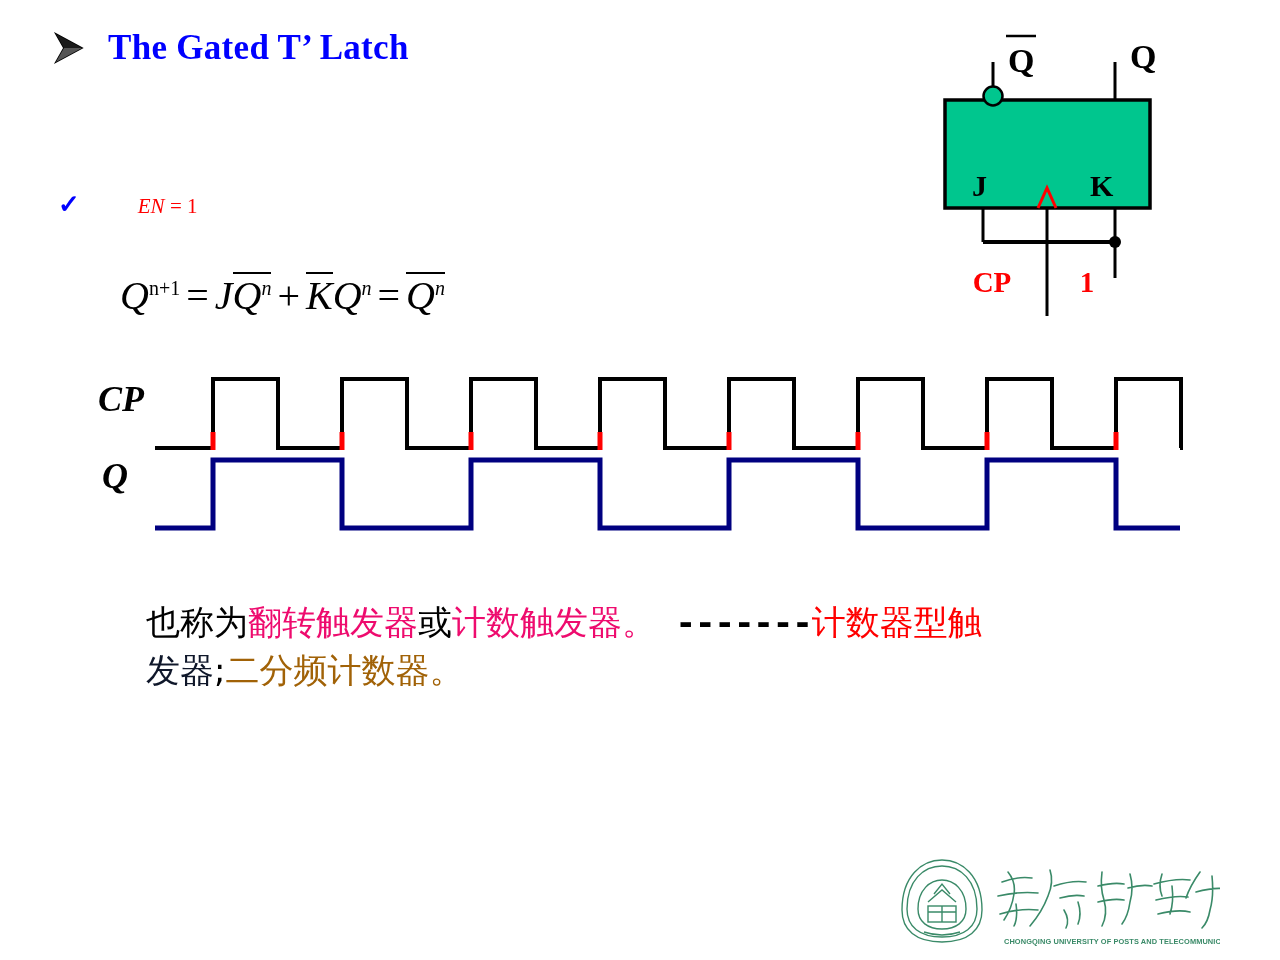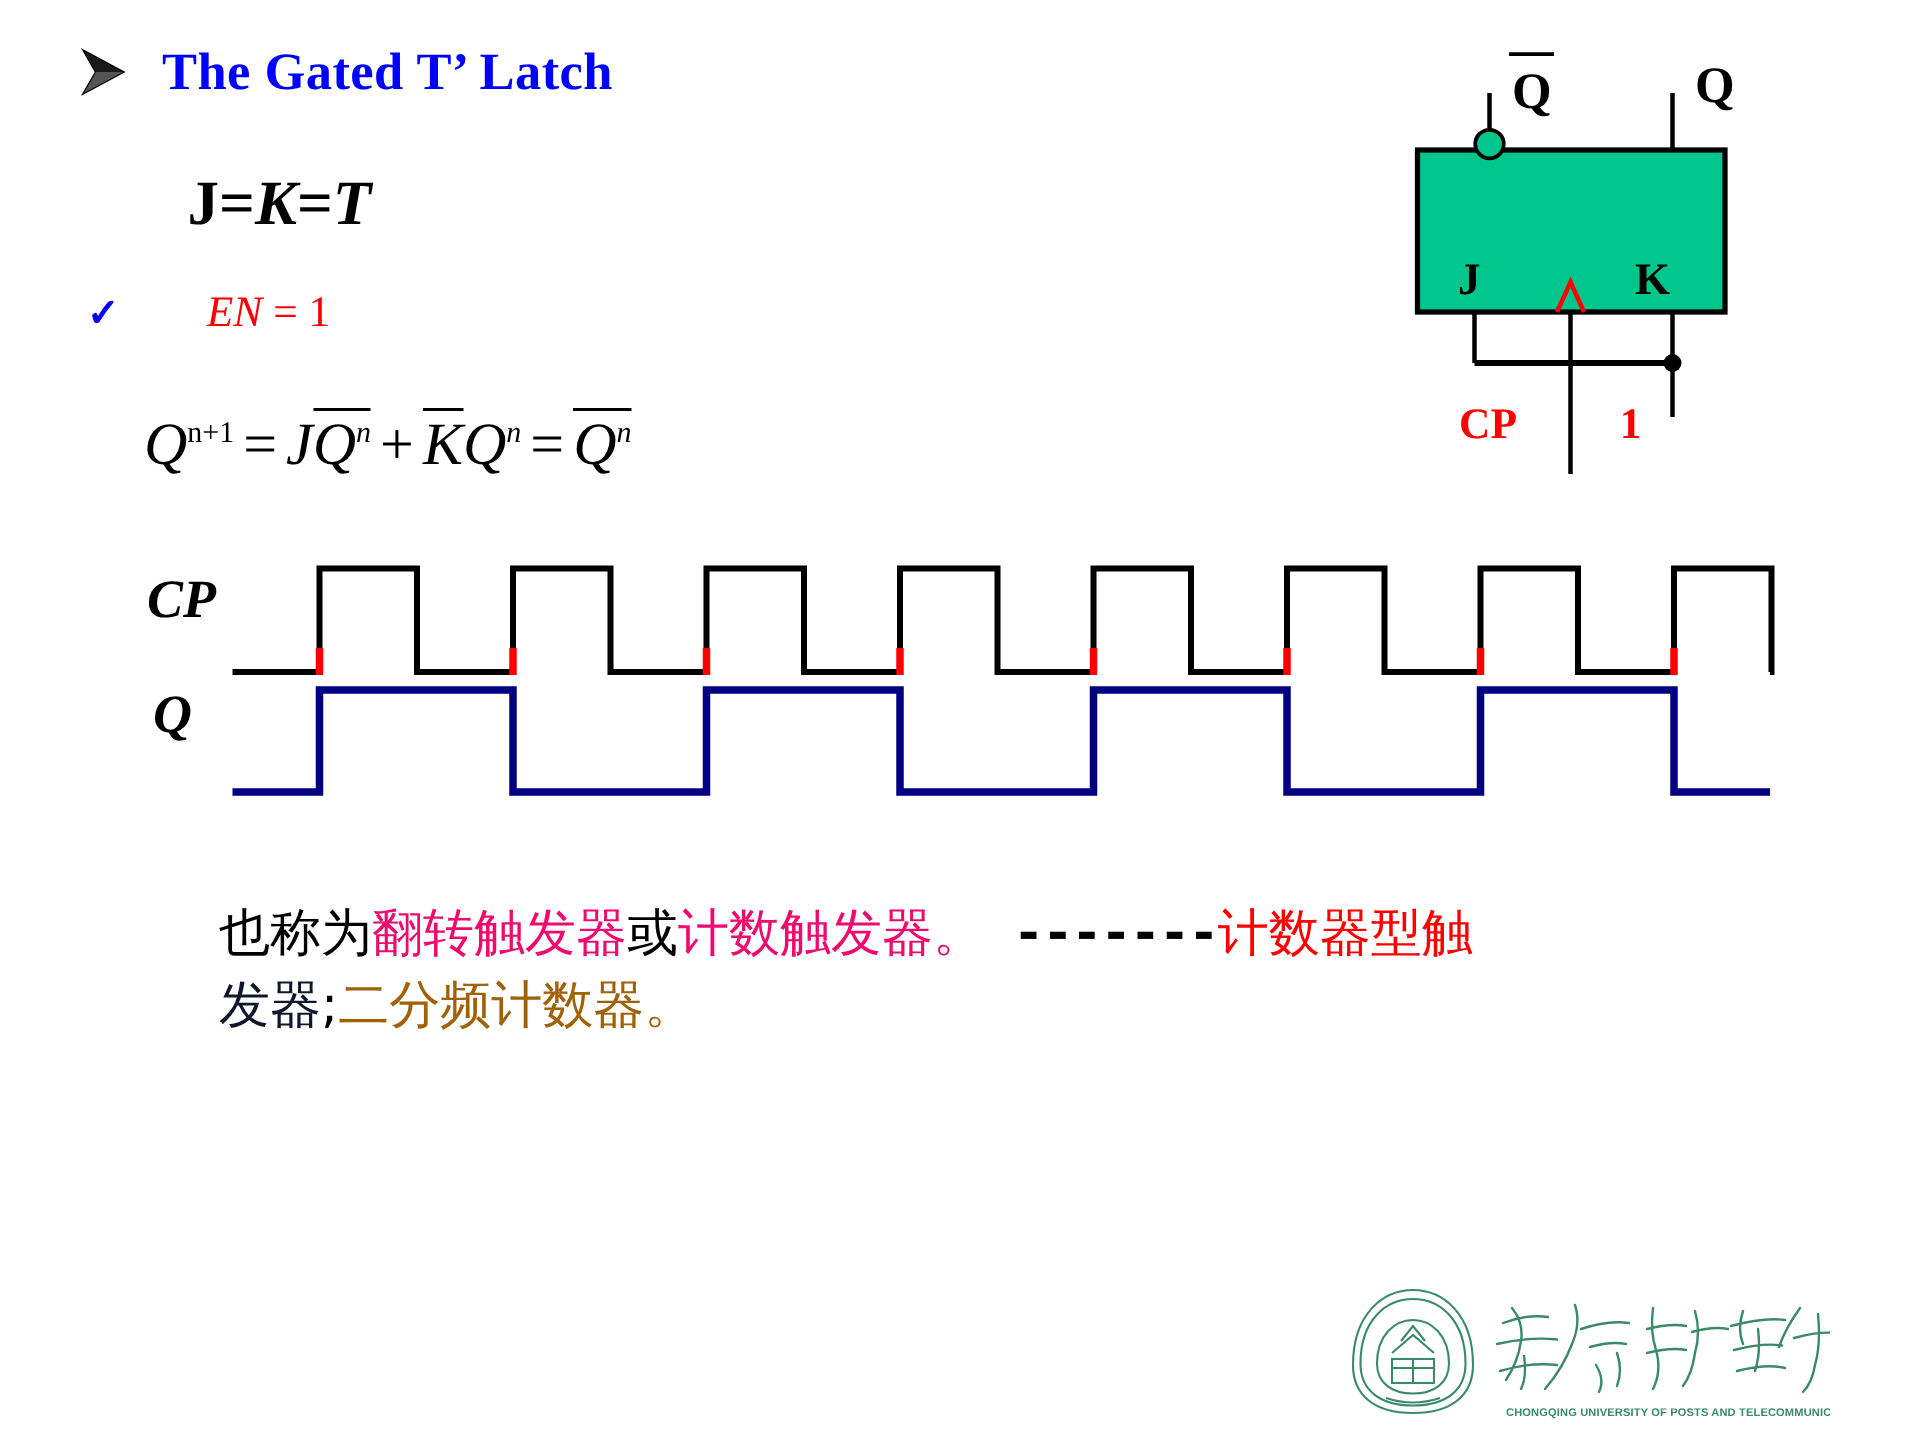--- a/index.html
+++ b/index.html
@@ -75,31 +75,31 @@
     font-size: 26px;
     font-weight: bold;
     line-height: 1;
   }
   .eos-label {
     font-size: 27px;
     font-weight: bold;
     color: #0000ff;
   }
   .en-eq {
-    font-size: 29px;
+    font-size: 21px;
     font-style: italic;
     color: #ff0000;
     margin-left: 44px;
   }
   .en-eq .eqsign { font-style: normal; }
 
   
   .char-eq {
     position: absolute;
-    left: 96px;
+    left: 120px;
     top: 272px;
     font-size: 40px;
     font-style: italic;
     white-space: nowrap;
     color: #000000;
     line-height: 1;
   }
   .char-eq .op { font-style: normal; padding: 0 6px; }
   .char-eq sup {
     font-size: 0.50em;
@@ -178,23 +178,20 @@
 
   <div class="title-row">
     <svg class="arrow-bullet" viewBox="0 0 34 34">
       <polygon points="4,3 30,17 4,31 12,17" fill="#ffffff" stroke="#000000" stroke-width="1.6"></polygon>
       <polygon points="4,3 30,17 12,17" fill="#1a1a1a"></polygon>
       <polygon points="12,17 30,17 4,31" fill="#555555"></polygon>
     </svg>
     <div class="title-text">The Gated T’ Latch</div>
   </div>
 
-  <div class="jkt">
-    <span class="up">J</span><span class="up">=</span><span class="it">K</span><span class="up">=</span><span class="it">T</span>
-  </div>
 
   <div class="eos-row">
     <span class="check-mark">✓</span>
     <span class="en-eq"><span>EN</span><span class="eqsign">&nbsp;</span><span class="eqsign">=</span><span class="eqsign">&nbsp;</span><span class="eqsign">1</span></span>
   </div>
 
   <div class="char-eq">
     <span>Q</span><sup>n+1</sup><span class="op">=</span><span>J</span><span class="ovl"><span>Q</span><sup class="ital">n</sup></span><span class="op">+</span><span class="ovl">K</span><span>Q</span><sup class="ital">n</sup><span class="op">=</span><span class="ovl"><span>Q</span><sup class="ital">n</sup></span>
   </div>
 

